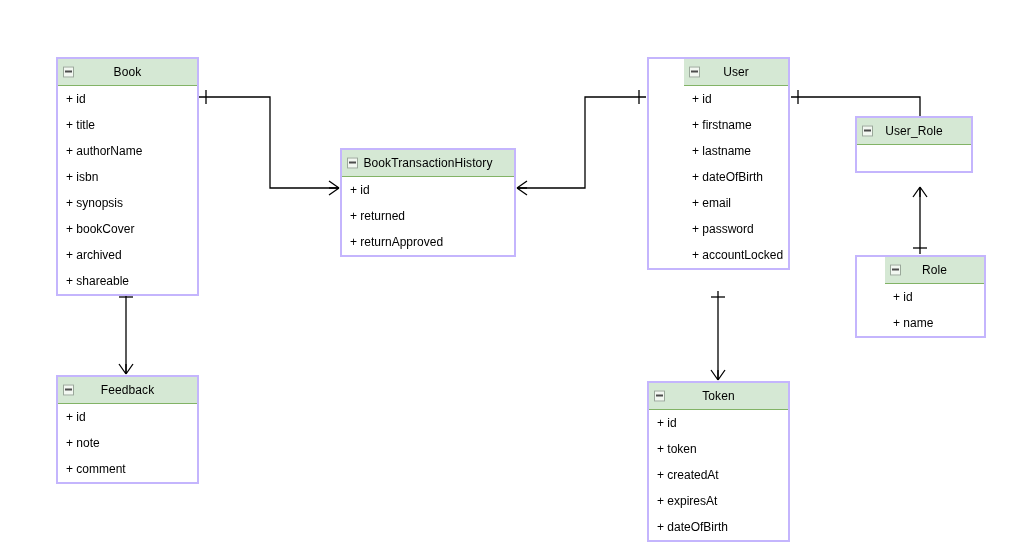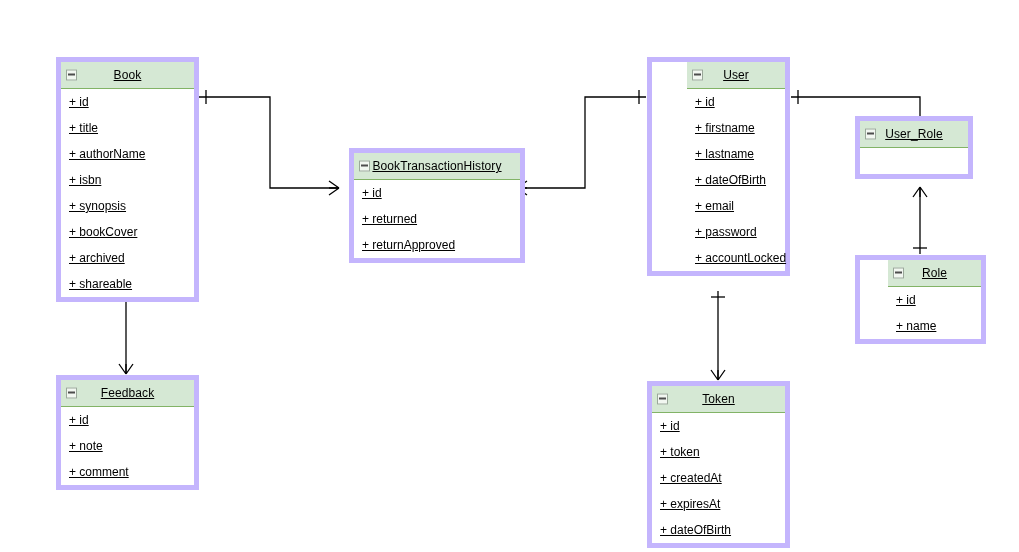--- a/index.html
+++ b/index.html
@@ -14,23 +14,22 @@
   #canvas {
     position: relative;
     width: 1019px;
     height: 552px;
     background: #ffffff;
     overflow: hidden;
   }
   .entity {
     position: absolute;
     box-sizing: border-box;
-    border: 5px solid #c4b5fd;
-    background: #ffffff;
-    text-decoration: underline;
+    border: 2px solid #c4b5fd;
+    background: #ffffff;
   }
   .entity-header {
     position: relative;
     height: 27px;
     box-sizing: border-box;
     background: #d5e8d4;
     border-bottom: 1px solid #82b366;
     display: flex;
     align-items: center;
     justify-content: center;
@@ -149,21 +148,21 @@
       <div class="attr-row">+ title</div>
       <div class="attr-row">+ authorName</div>
       <div class="attr-row">+ isbn</div>
       <div class="attr-row">+ synopsis</div>
       <div class="attr-row">+ bookCover</div>
       <div class="attr-row">+ archived</div>
       <div class="attr-row">+ shareable</div>
     </div>
   </div>
 
-  <div class="entity" style="left:340px; top:148px; width:176px;margin-left:9px;">
+  <div class="entity" style="left:340px; top:148px; width:176px;">
     <div class="entity-header">
       <span class="collapse-icon"></span>
       <span class="entity-title">BookTransactionHistory</span>
     </div>
     <div class="attr-list">
       <div class="attr-row">+ id</div>
       <div class="attr-row">+ returned</div>
       <div class="attr-row">+ returnApproved</div>
     </div>
   </div>

